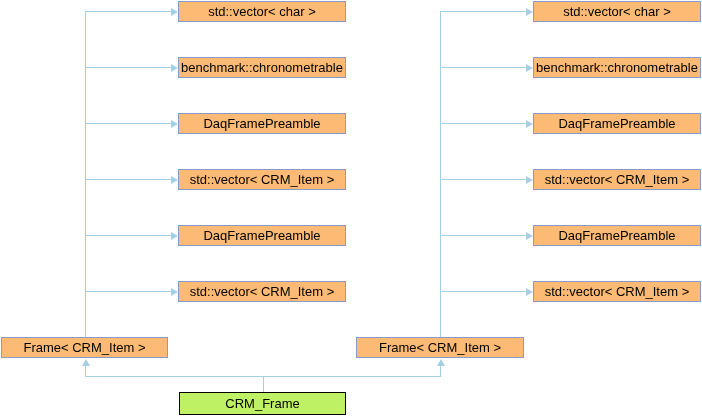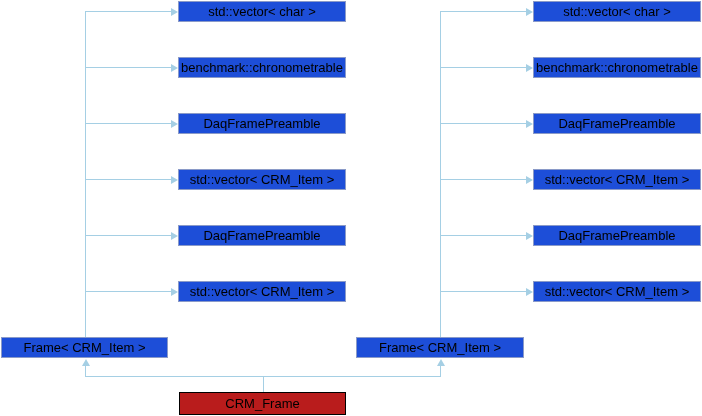--- a/index.html
+++ b/index.html
@@ -3,28 +3,28 @@
 <meta charset="utf-8">
 <style>
   html,body{margin:0;padding:0;background:#FFFFFF;}
   .canvas{
     position:relative;width:702px;height:416px;background:#FFFFFF;
     font-family:"Liberation Sans",sans-serif;overflow:hidden;
   }
   .node{
     position:absolute;box-sizing:border-box;height:21px;
     display:flex;align-items:center;justify-content:center;
-    background:#1d4ed8;border:1px solid #8A9AC8;color:#000000;
+    background:#fdba74;border:1px solid #8A9AC8;color:#000000;
     font-size:13px;white-space:nowrap;line-height:1;
   }
   .member{left-width:168px;width:168px;}
   .parent{width:167px;}
   .parent.r{width:168px;}
   .root{
-    width:167px;height:23px;background:#b91c1c;border:1px solid #000000;
+    width:167px;height:23px;background:#bef264;border:1px solid #000000;
   }
   .edge{position:absolute;background:#A5CFE4;}
   .edge.h{height:1px;}
   .edge.v{width:1px;}
   .arrow-r{
     position:absolute;width:0;height:0;
     border-top:4px solid transparent;border-bottom:4px solid transparent;
     border-left:7px solid #A5CFE4;
   }
   .arrow-u{

